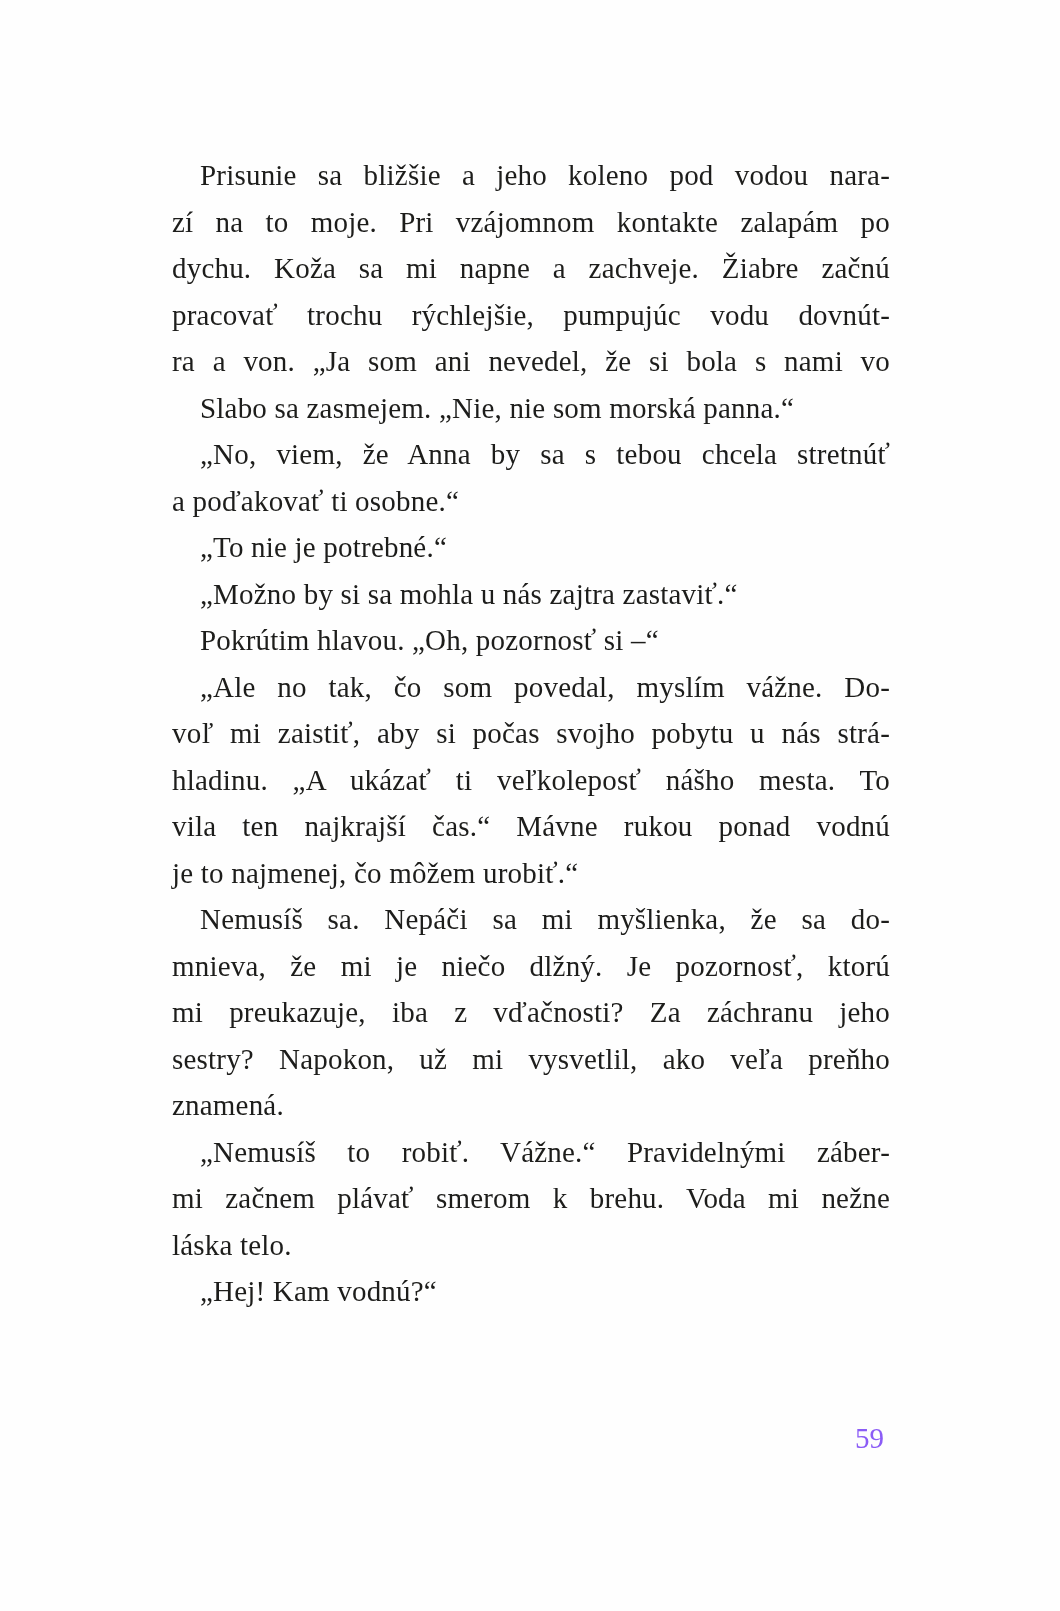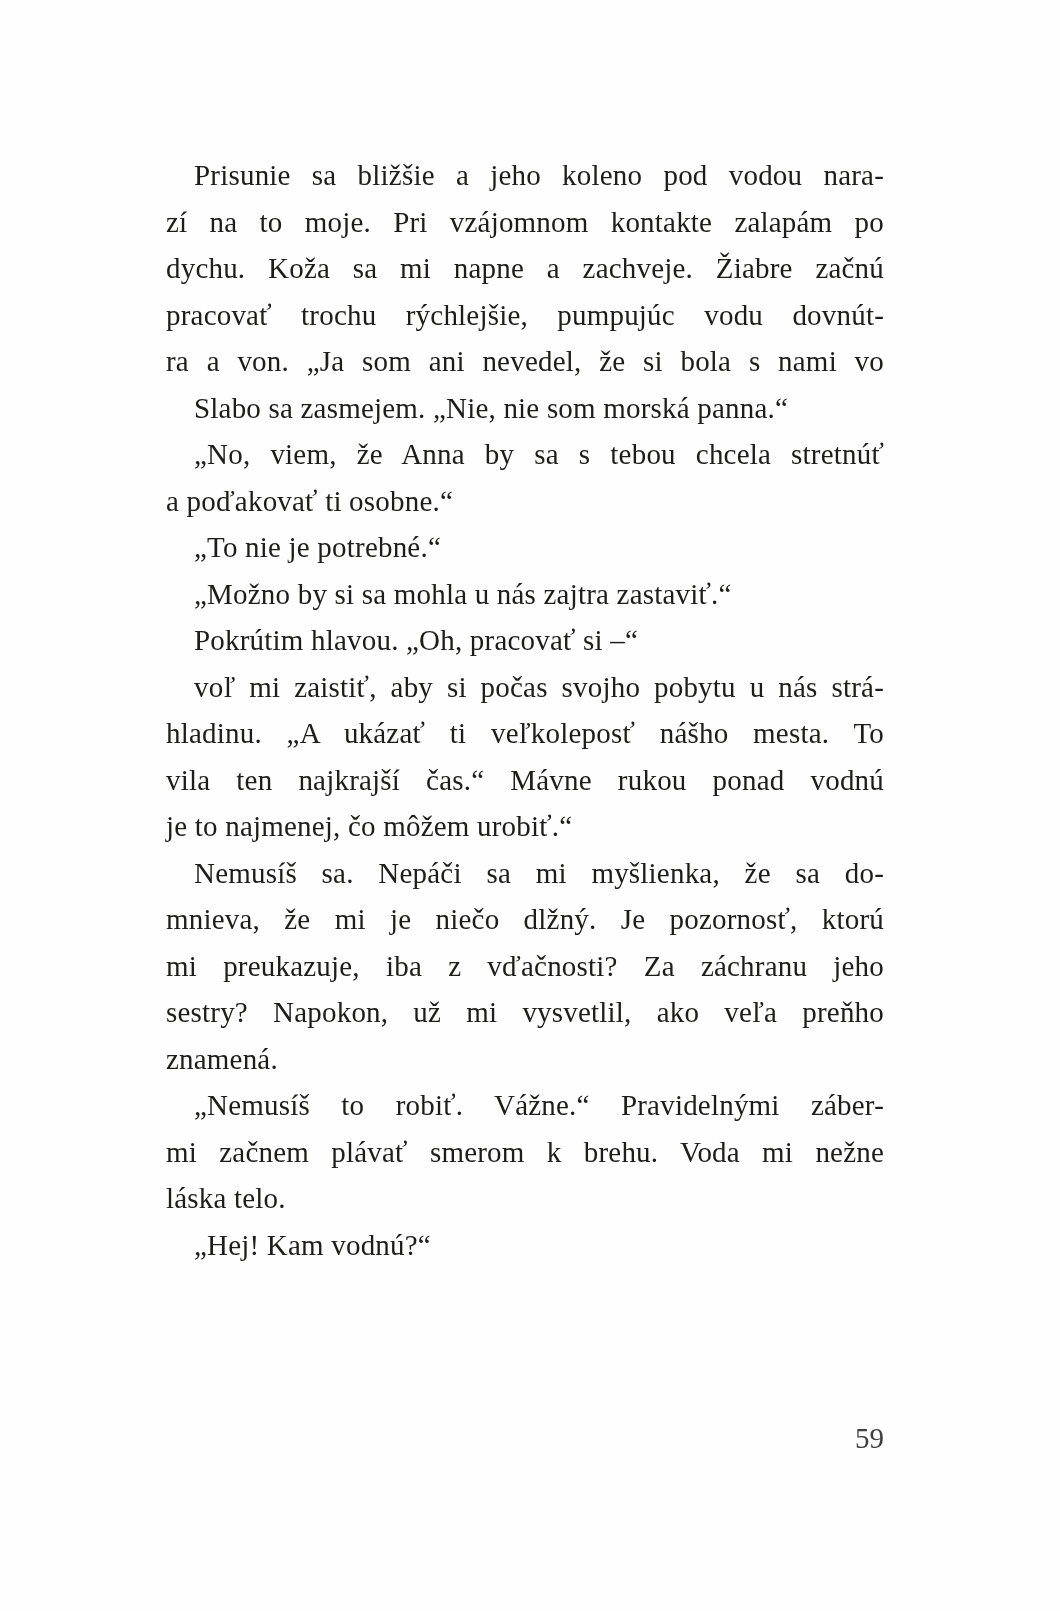--- a/index.html
+++ b/index.html
@@ -15,21 +15,21 @@
     position: relative;
     overflow: hidden;
   }
   .page {
     position: absolute;
     inset: 0;
     background: #fefefe;
   }
   .text-block {
     position: absolute;
-    left: 166px;
+    left: 172px;
     top: 152px;
     width: 718px;
     font-size: 29px;
     line-height: 46.5px;
     letter-spacing: 0.2px;
   }
   .paragraph {
     margin: 0;
   }
   .line {
@@ -44,21 +44,21 @@
     text-indent: 28px;
   }
   .page-number {
     position: absolute;
     left: 166px;
     top: 1420px;
     width: 718px;
     text-align: right;
     font-size: 29px;
     line-height: 36px;
-    color: #404040;
+    color: #8b5cf6;
   }
 </style>
 </head>
 <body>
 
 <div class="page">
   <div class="text-block">
       <div class="paragraph">
         <div class="line">Prisunie sa bližšie a jeho koleno pod vodou nara-</div>
         <div class="line">zí na to moje. Pri vzájomnom kontakte zalapám po</div>
@@ -73,23 +73,24 @@
         <div class="line">„No, viem, že Anna by sa s tebou chcela stretnúť</div>
         <div class="line last">a poďakovať ti osobne.“</div>
       </div>
       <div class="paragraph">
         <div class="line last">„To nie je potrebné.“</div>
       </div>
       <div class="paragraph">
         <div class="line last">„Možno by si sa mohla u nás zajtra zastaviť.“</div>
       </div>
       <div class="paragraph">
-        <div class="line last">Pokrútim hlavou. „Oh, pracovať si –“</div>
+        <div class="line last">Pokrútim hlavou. „Oh, pozornosť si –“</div>
       </div>
       <div class="paragraph">
+        <div class="line">„Ale no tak, čo som povedal, myslím vážne. Do-</div>
         <div class="line">voľ mi zaistiť, aby si počas svojho pobytu u nás strá-</div>
         <div class="line">hladinu. „A ukázať ti veľkoleposť nášho mesta. To</div>
         <div class="line">vila ten najkrajší čas.“ Mávne rukou ponad vodnú</div>
         <div class="line last">je to najmenej, čo môžem urobiť.“</div>
       </div>
       <div class="paragraph">
         <div class="line">Nemusíš sa. Nepáči sa mi myšlienka, že sa do-</div>
         <div class="line">mnieva, že mi je niečo dlžný. Je pozornosť, ktorú</div>
         <div class="line">mi preukazuje, iba z vďačnosti? Za záchranu jeho</div>
         <div class="line">sestry? Napokon, už mi vysvetlil, ako veľa preňho</div>

